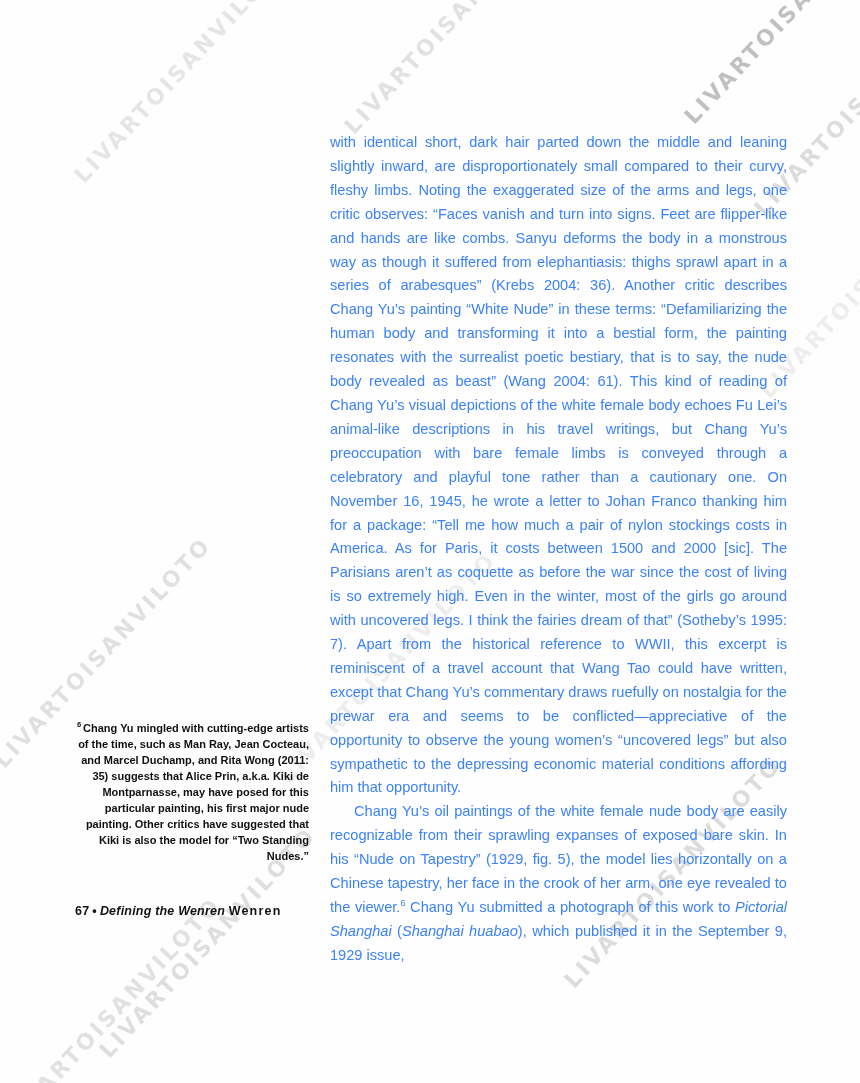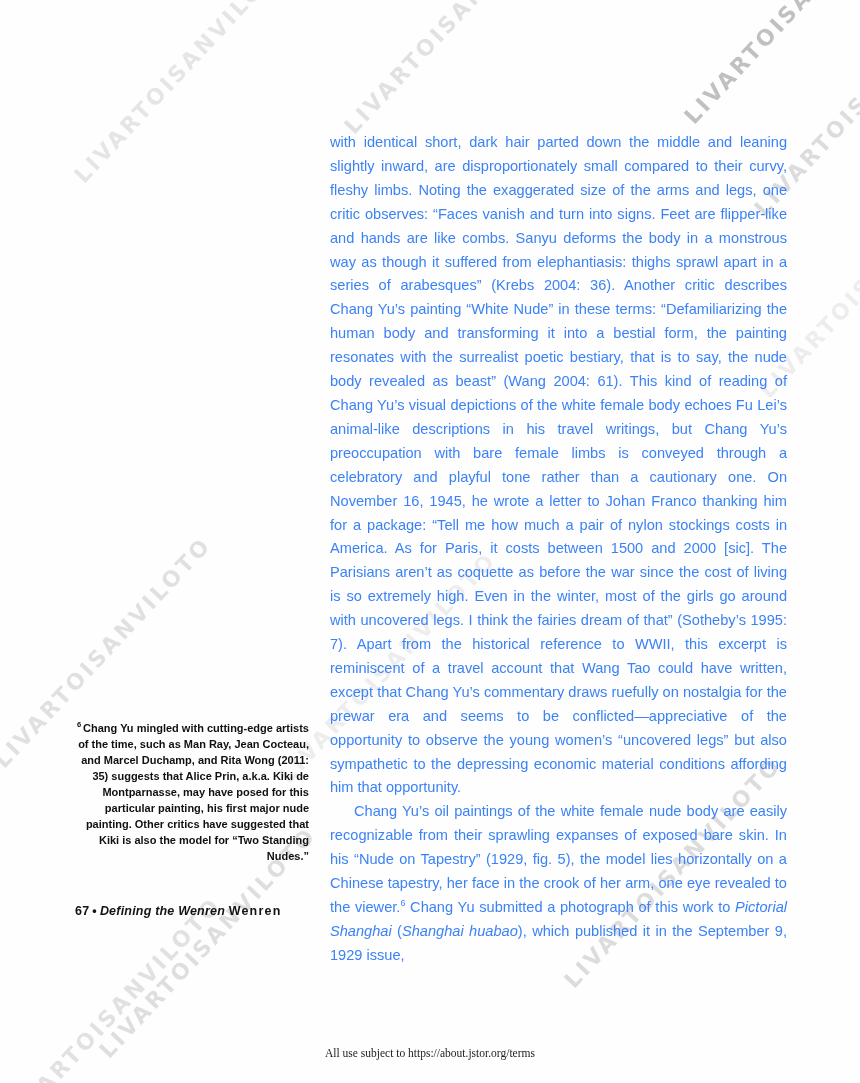--- a/index.html
+++ b/index.html
@@ -138,16 +138,15 @@
   <div class="footnote">
     <sup>6</sup><span>Chang Yu mingled with cutting-edge artists of the time, such as Man Ray, Jean Cocteau, and Marcel Duchamp, and Rita Wong (2011: 35) suggests that Alice Prin, a.k.a. Kiki de Montparnasse, may have posed for this particular painting, his first major nude painting. Other critics have suggested that Kiki is also the model for “Two Standing Nudes.”</span>
   </div>
 
   <div class="running-footer">
     <span>67</span><span class="sep">•</span><span class="book-title">Defining the Wenren</span>
     <span class="section-title">Wenren</span>
   </div>
 
   <div class="jstor-footer">
-    <div>All use subject to https://about.jstor.org/terms</div>
   </div>
 
 </div>
 
 </body></html>

